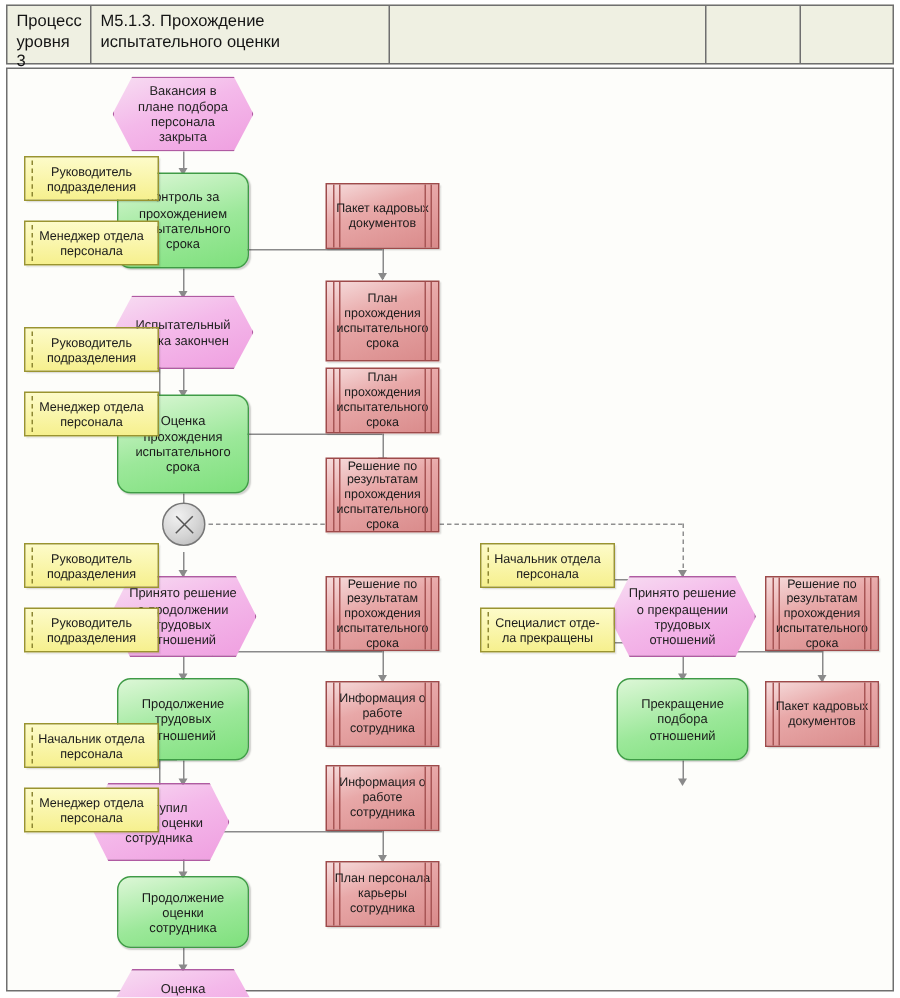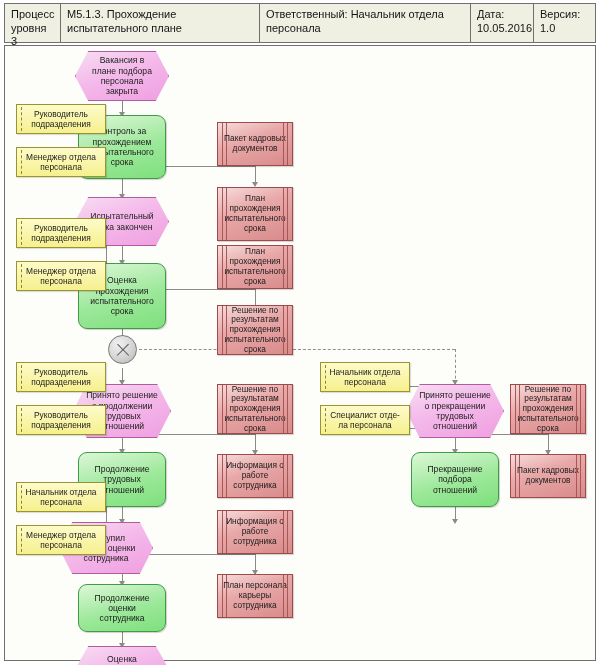--- a/index.html
+++ b/index.html
@@ -69,30 +69,24 @@
 </head>
 <body>
 
 <div id="page">
 
   <div class="hdr">
     <div class="hdr-cell" style="left:0;width:55px;">Процесс
 уровня 3</div>
     <div class="hdr-div" style="left:55px;"></div>
     <div class="hdr-cell" style="left:56px;width:198px;">М5.1.3.  Прохождение
-испытательного плане</div>
+испытательного оценки</div>
     <div class="hdr-div" style="left:254px;"></div>
-    <div class="hdr-cell" style="left:255px;width:210px;">Ответственный: Начальник отдела
-персонала</div>
     <div class="hdr-div" style="left:465px;"></div>
-    <div class="hdr-cell" style="left:466px;width:62px;">Дата:
-10.05.2016</div>
     <div class="hdr-div" style="left:528px;"></div>
-    <div class="hdr-cell" style="left:529px;width:61px;">Версия:
-1.0</div>
   </div>
 
   <div class="canvas">
 
     <div class="ln lnv" style="left:117px;top:55px;height:14px;"></div>
     <div class="arr arr-d" style="left:113.5px;top:66px;"></div>
 
     <div class="ln lnv" style="left:117px;top:133px;height:18px;"></div>
     <div class="arr arr-d" style="left:113.5px;top:148px;"></div>
 
@@ -355,17 +349,17 @@
       <span class="lbl">Менеджер отдела
 персонала</span>
     </div>
 
     <div class="node role" style="left:315px;top:316px;width:90px;height:30px;">
       <span class="lbl">Начальник отдела
 персонала</span>
     </div>
     <div class="node role" style="left:315px;top:359px;width:90px;height:30px;">
       <span class="lbl">Специалист отде-
-ла персонала</span>
+ла прекращены</span>
     </div>
 
   </div>
 </div>
 
 </body></html>

